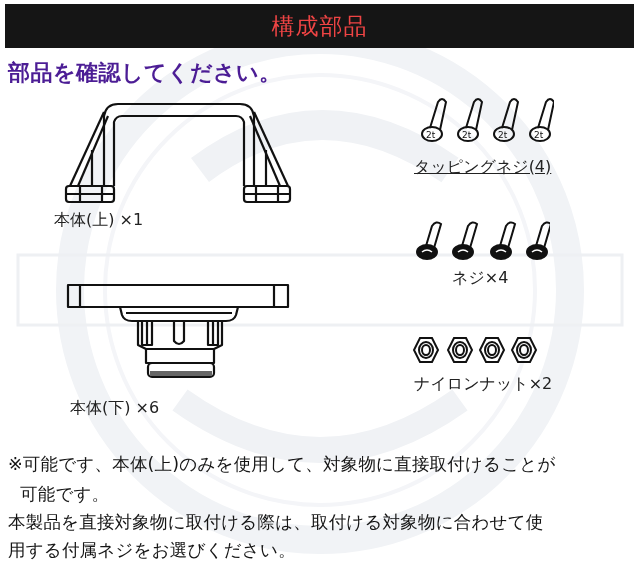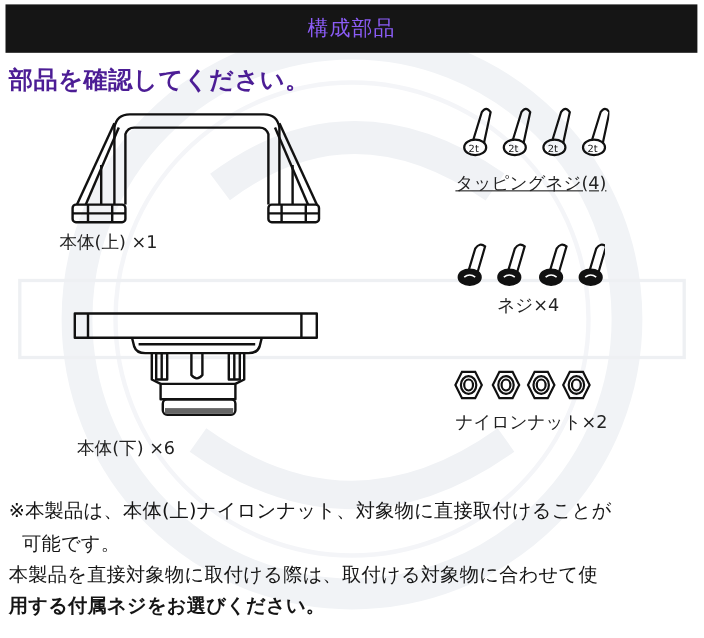--- a/index.html
+++ b/index.html
@@ -24,22 +24,22 @@
     .header-bar {
       position: absolute;
       left: 5px; top: 4px;
       width: 629px; height: 44px;
       background: #151515;
       display: flex;
       align-items: center;
       justify-content: center;
     }
     .header-title {
-      color: #8b5cf6;
-      font-size: 19px;
+      color: #ef4444;
+      font-size: 23px;
       letter-spacing: 1px;
     }
     .instruction {
       position: absolute;
       left: 8px; top: 58px;
       font-size: 22px;
       font-weight: bold;
       color: #4c1d95;
       letter-spacing: 0.5px;
     }
@@ -213,16 +213,16 @@
       <g transform="translate(100,2)">
         <polygon points="6,0 18,0 24,12 18,24 6,24 0,12"></polygon>
         <ellipse cx="12" cy="12" rx="7" ry="8"></ellipse>
         <ellipse cx="12" cy="12" rx="4" ry="5"></ellipse>
       </g>
     </g>
   </svg>
 </div>
 <div class="part-label" style="left:414px; top:374px;">ナイロンナット×2</div>
 
-<div class="note" style="top:452px;">※本製品は、本体(上)ナイロンナット、対象物に直接取付けることが</div>
+<div class="note" style="top:452px;">※可能です、本体(上)のみを使用して、対象物に直接取付けることが</div>
 <div class="note" style="top:482px;margin-left:12px;">可能です。</div>
 <div class="note" style="top:510px;">本製品を直接対象物に取付ける際は、取付ける対象物に合わせて使</div>
-<div class="note" style="top:538px;font-weight:bold;">用する付属ネジをお選びください。</div>
+<div class="note" style="top:538px;">用する付属ネジをお選びください。</div>
 
 </body></html>

